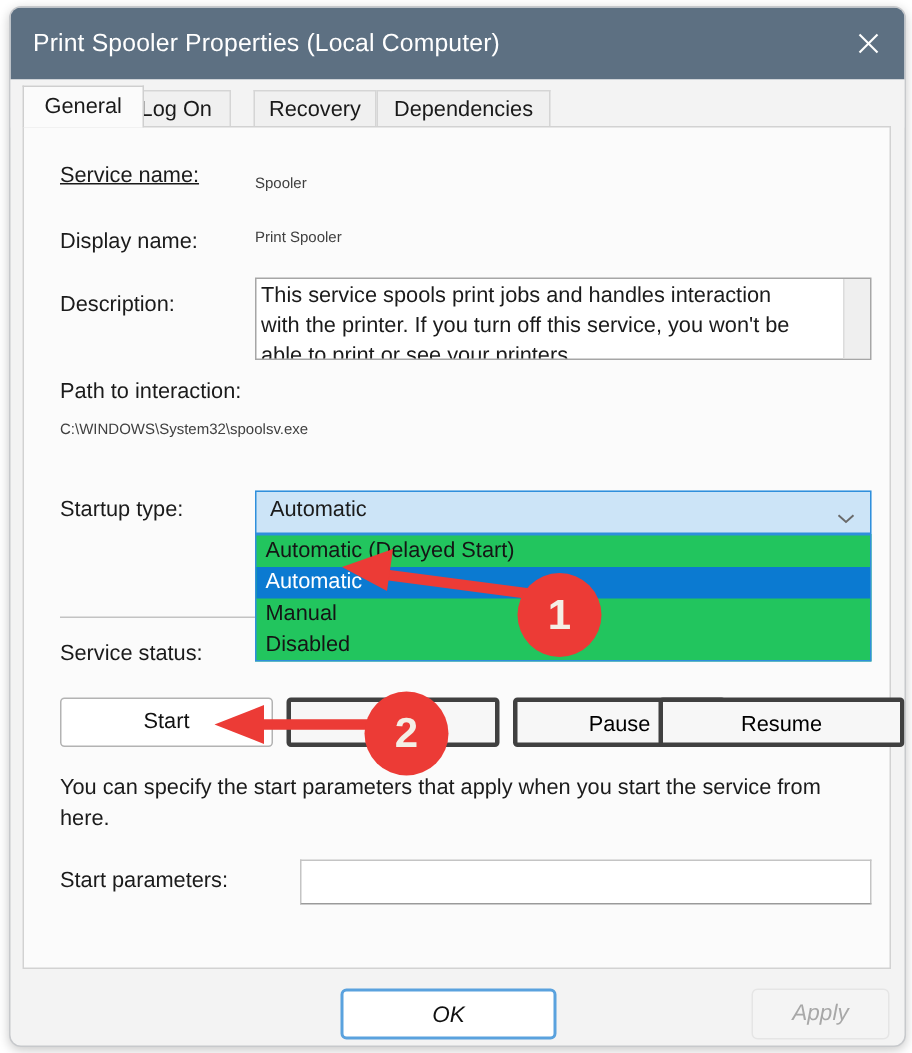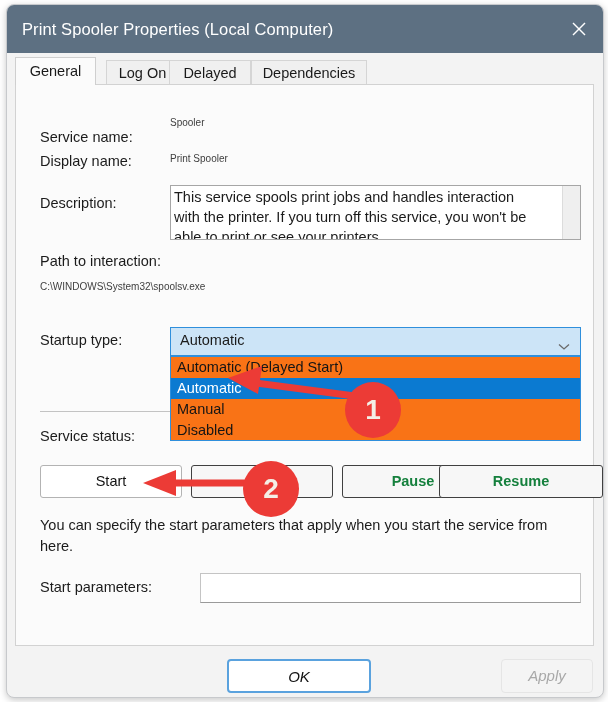--- a/index.html
+++ b/index.html
@@ -179,21 +179,21 @@
     height: 8px;
   }
 
   
   .dropdown {
     position: absolute;
     left: 154px;
     top: 271px;
     width: 411px;
     height: 85px;
-    background: #f97316;
+    background: #22c55e;
     border: 1px solid #2f8fdc;
     box-sizing: border-box;
     z-index: 20;
   }
   .ddopt {
     height: 21px;
     line-height: 20px;
     padding-left: 6px;
     font-size: 14.5px;
     color: #151515;
@@ -225,23 +225,22 @@
     box-sizing: border-box;
     border-radius: 3px;
   }
   .svcbtn.enabled {
     background: #ffffff;
     border: 1px solid #b3b3b3;
     color: #121212;
   }
   .svcbtn.disabled {
     background: #f7f7f7;
-    border: 1px solid #404040;
-    color: #15803d;
-    font-weight: bold;
+    border: 3px solid #404040;
+    color: #000000;
   }
 
   .hint {
     position: absolute;
     left: 24px;
     top: 430px;
     width: 530px;
     font-size: 14.5px;
     line-height: 21px;
     color: #1b1b1b;
@@ -317,34 +316,34 @@
           <line x1="3" y1="3" x2="15" y2="15" stroke="#ffffff" stroke-width="1.4"></line>
           <line x1="15" y1="3" x2="3" y2="15" stroke="#ffffff" stroke-width="1.4"></line>
         </svg>
       </div>
     </div>
 
     <div class="tabstrip">
       <div class="tab active" style="left:8px; width:81px;">
         <span>General</span>
       </div>
-      <div class="tab" style="left:99px; width:73px;">
+      <div class="tab" style="left:74px; width:73px;">
         <span>Log On</span>
       </div>
       <div class="tab" style="left:162px; width:82px;">
-        <span>Delayed</span>
+        <span>Recovery</span>
       </div>
       <div class="tab" style="left:244px; width:116px;">
         <span>Dependencies</span>
       </div>
     </div>
 
     <div class="tabpanel">
 
-      <span class="lbl" style="left:24px; top:44px;">Service name:</span>
+      <span class="lbl" style="left:24px; top:24px;text-decoration:underline;">Service name:</span>
       <span class="val" style="left:154px; top:32px;">Spooler</span>
 
       <span class="lbl" style="left:24px; top:68px;">Display name:</span>
       <span class="val" style="left:154px; top:68px;">Print Spooler</span>
 
       <span class="lbl" style="left:24px; top:110px;">Description:</span>
       <div class="desc-box">
         <div class="desc-text">This service spools print jobs and handles interaction with the printer.  If you turn off this service, you won't be able to print or see your printers.</div>
         <div class="desc-scroll">
           <div class="thumb"></div>

